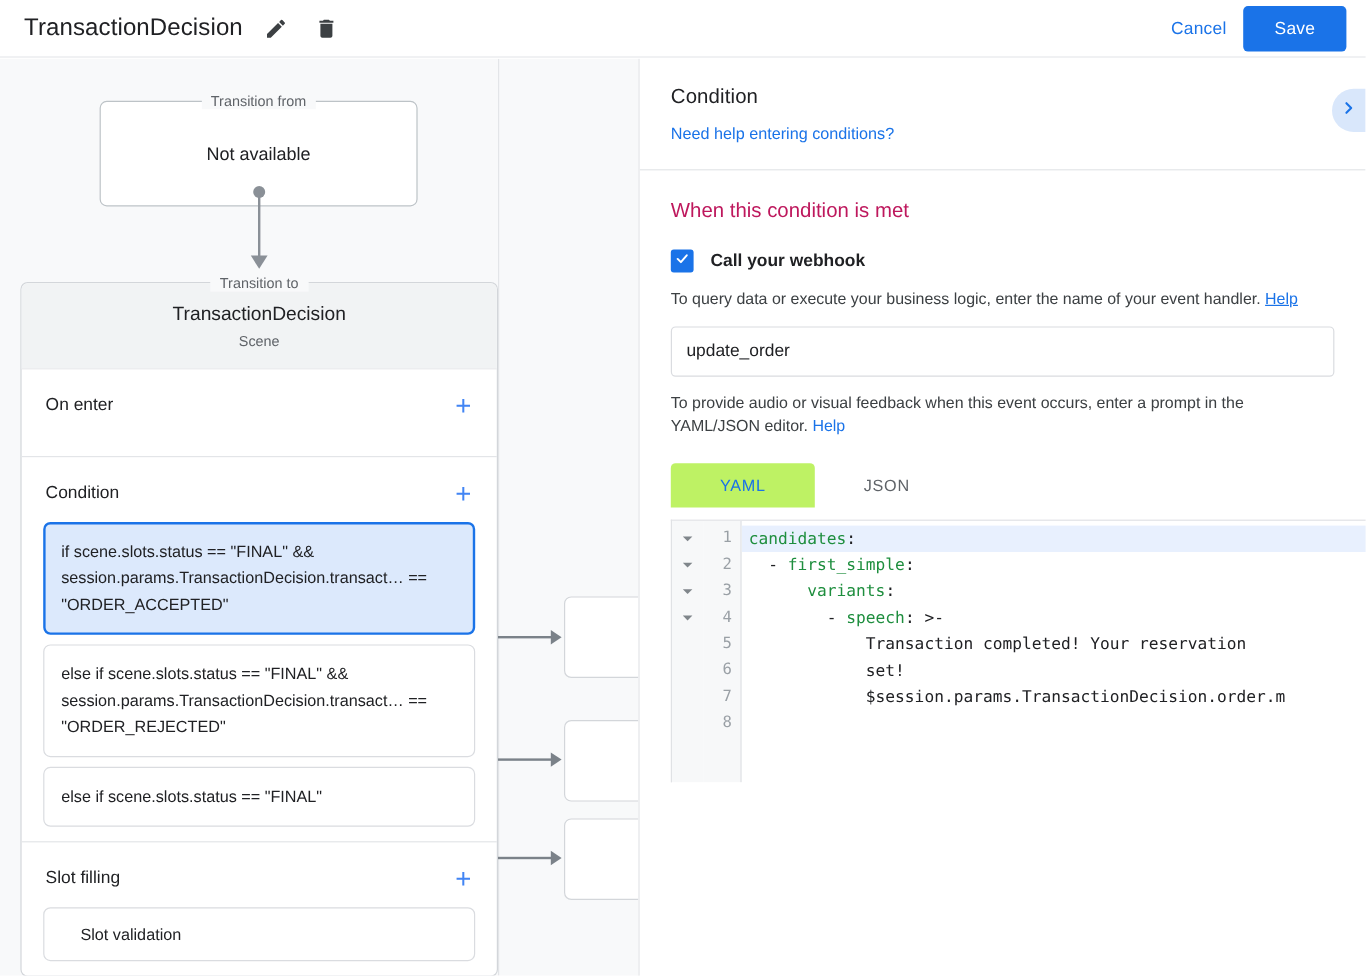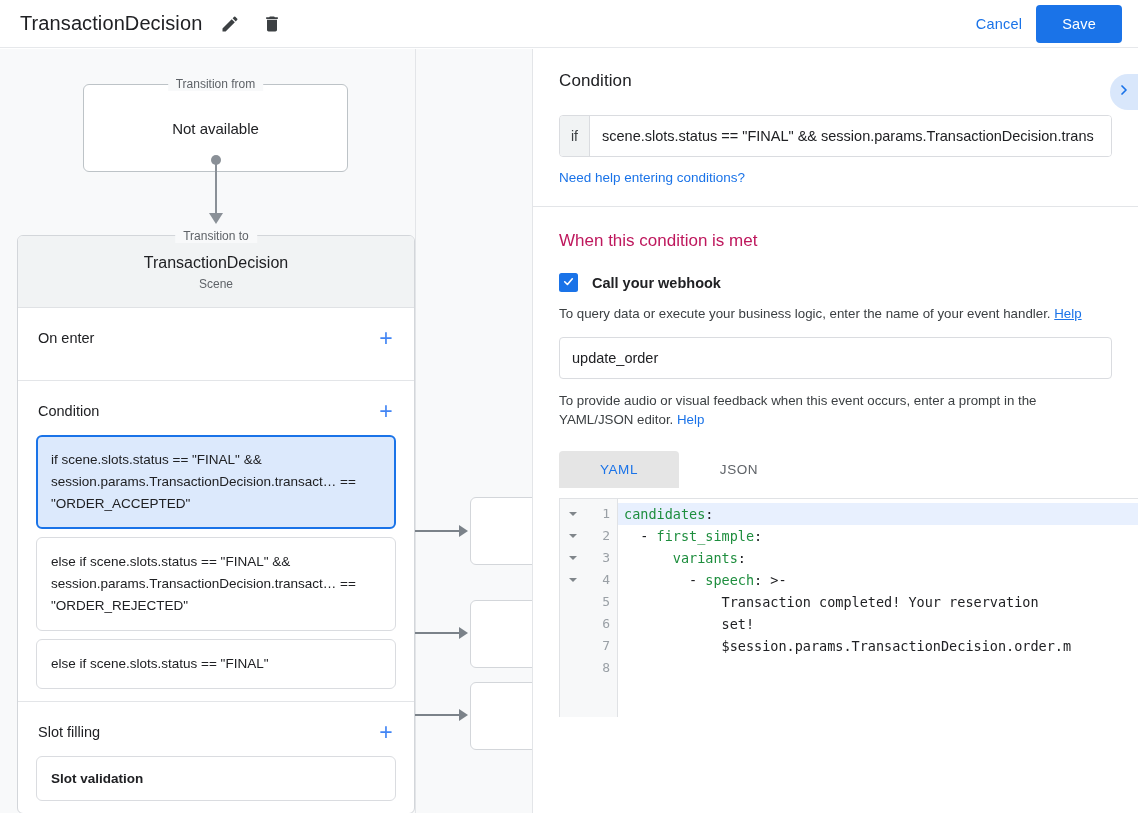--- a/index.html
+++ b/index.html
@@ -129,22 +129,22 @@
     font-size: 13.5px; line-height: 22px; color: #202124;
     cursor: pointer;
     position: relative;
   }
   .cond-card.selected {
     background: #dce9fc; border: 2px solid #1a73e8; padding: 12px 13px;
   }
   .slot-card {
     margin: 8px 18px 0 18px;
     border: 1px solid #dadce0; border-radius: 6px;
-    background: #fff; padding: 14px 14px;
-    font-size: 13.5px; color: #202124; cursor: pointer; font-weight: bold;
+    background: #fff; padding: 14px 30px;
+    font-size: 13.5px; color: #202124; cursor: pointer;
   }
 
   
   .edge-dot {
     position: absolute; width: 10px; height: 10px; border-radius: 50%;
     background: #8a9097;
   }
   .edge-line {
     position: absolute; height: 2px; background: #7b8289;
   }
@@ -232,21 +232,21 @@
 
   
   #editor-tabs { display: flex; margin-top: 22px; }
   .editor-tab {
     padding: 11px 0; width: 120px; text-align: center;
     font-size: 13.5px; font-weight: 500; letter-spacing: .6px;
     cursor: pointer; color: #5f6368; background: transparent;
     border: none; border-radius: 4px 4px 0 0;
     font-family: "Liberation Sans", sans-serif;
   }
-  .editor-tab.active { color: #1a73e8; background: #e5e5e5; }
+  .editor-tab.active { color: #1a73e8; background: #bef264; }
 
   
   #code-editor {
     margin-top: 10px; margin-left: 26px; width: 580px; height: 219px;
     border-top: 1px solid #e0e2e5; border-left: 1px solid #e0e2e5;
     display: flex; overflow: hidden; background: #fff;
   }
   #fold-gutter {
     width: 26px; background: #f7f8f9; border-right: 0px;
     padding-top: 4px;
@@ -370,24 +370,20 @@
     <span>
       <svg width="16" height="16" viewBox="0 0 24 24" fill="none" stroke="#1a73e8" stroke-width="2.6" stroke-linecap="round" stroke-linejoin="round">
           <path d="M9 6l6 6-6 6"></path>
         </svg>
     </span>
   </div>
 
   <div id="condition-block">
     <div id="condition-heading">Condition</div>
 
-    <div id="cond-input-row">
-      <div id="cond-if-label">if</div>
-      <input id="cond-input" type="text" value="scene.slots.status == &quot;FINAL&quot; &amp;&amp; session.params.TransactionDecision.trans" style="">
-    </div>
 
     <a id="cond-help-link">Need help entering conditions?</a>
   </div>
 
   <div id="met-block">
     <div id="met-heading">When this condition is met</div>
 
     
     <div class="check-row">
       <div class="checkbox">

